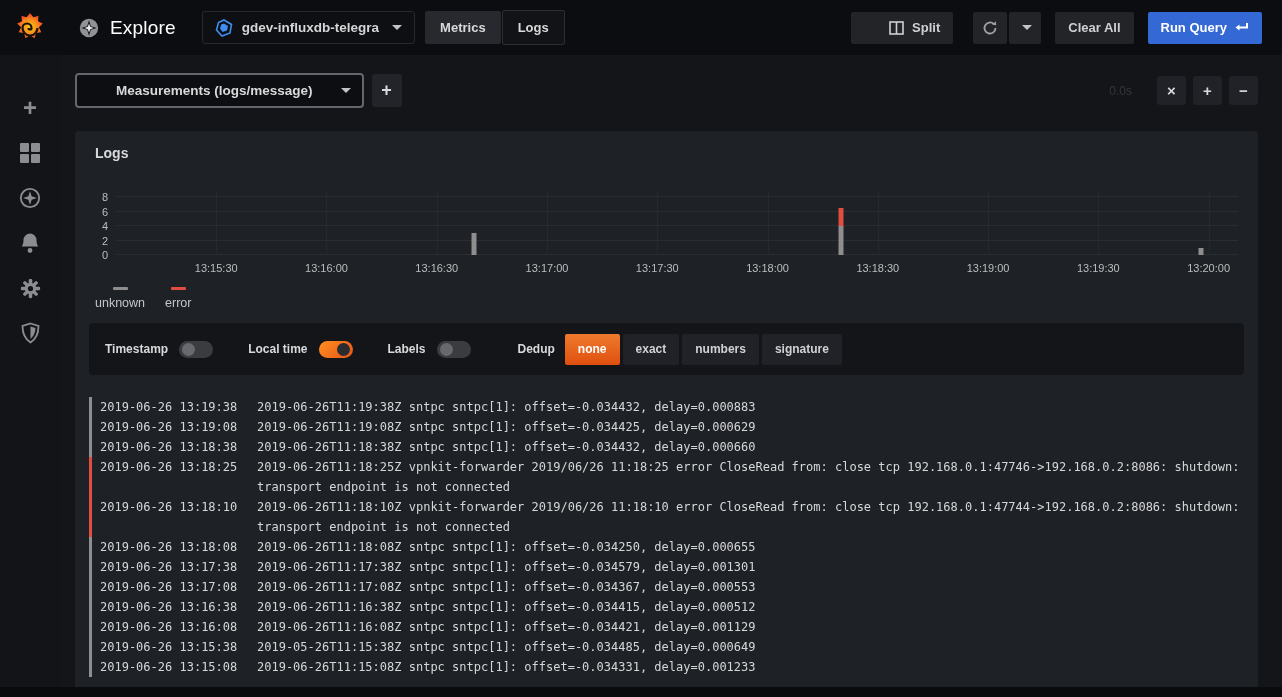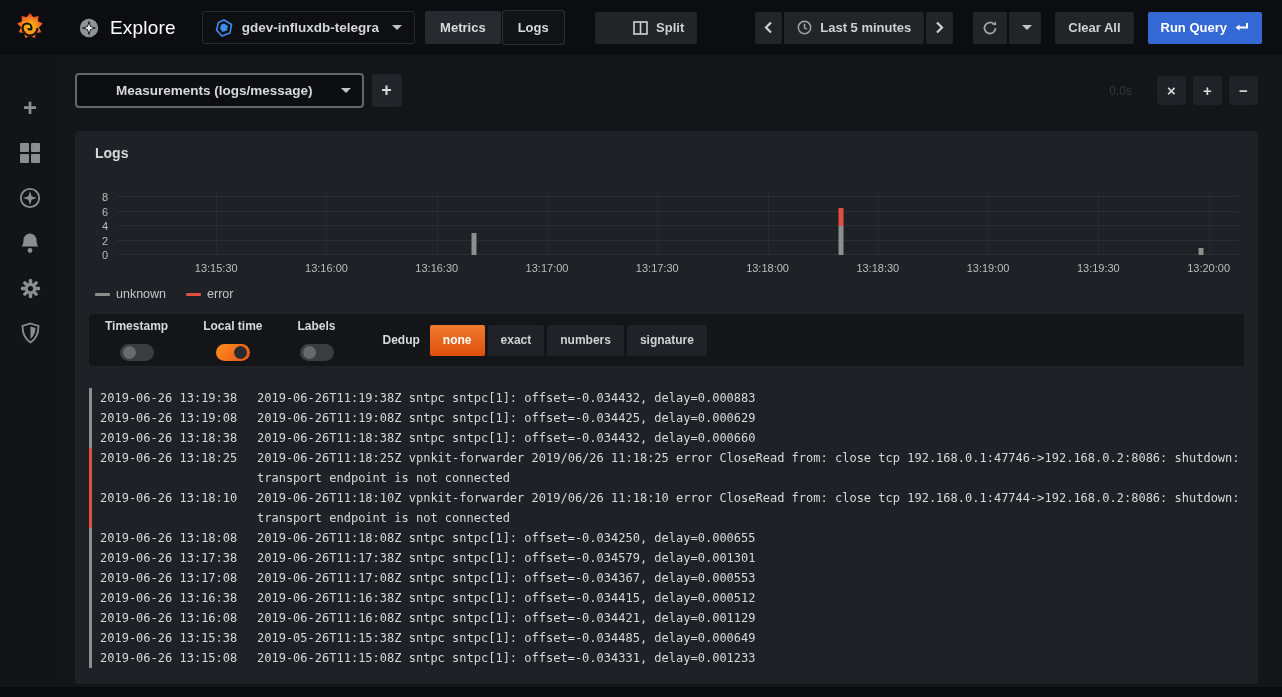--- a/index.html
+++ b/index.html
@@ -58,29 +58,29 @@
   
   .chart { position:relative; margin:30px 6px 0 28px; height:63px; }
   .hgrid { position:absolute; left:0; right:0; height:1px; background:#2a2d32; }
   .vgrid { position:absolute; top:0; bottom:0; width:1px; background:#26292d; }
   .ylabel { position:absolute; right:calc(100% + 9px); transform:translateY(50%);
     font-size:11px; color:#bcbdbf; }
   .xlabel { position:absolute; top:calc(100% + 7px); transform:translateX(-50%);
     font-size:11px; color:#bcbdbf; white-space:nowrap; }
   .bar { position:absolute; width:5px; transform:translateX(-50%); }
   .legend { display:flex; gap:20px; margin:32px 0 0 6px; align-items:center; }
-  .legend-item { display:flex; align-items:center; gap:6px; cursor:pointer; }
+  .legend-item { display:flex; align-items:center; gap:6px; cursor:pointer;flex-direction:column; }
   .legend-swatch { width:15px; height:3px; border-radius:1px; }
   .legend-label { font-size:12.5px; color:#c5c6c8; }
 
   
   .controls { margin-top:13px; background:#141519; border-radius:4px; height:52px;
     display:flex; align-items:center; padding:0 16px; }
   .ctl-label { color:#d8d9da; font-size:12px; font-weight:bold; }
-  .toggle-group { display:flex; align-items:center; gap:11px; margin-right:35px;flex-direction:column; }
+  .toggle-group { display:flex; align-items:center; gap:11px; margin-right:35px; }
   .switch { width:34px; height:17px; border-radius:9px; background:#3b3c40; position:relative; cursor:pointer; }
   .switch .knob { position:absolute; top:2px; left:3px; width:13px; height:13px;
     border-radius:50%; background:#67696e; }
   .switch.on { background:linear-gradient(135deg,#ff8f1f,#e8531a); }
   .switch.on .knob { left:auto; right:3px; background:#2b2c30; }
   .dedup-group { display:flex; align-items:center; gap:10px; margin-left:12px; }
   .dedup-btns { display:flex; gap:3px; }
   .dedup-btn { height:31px; padding:0 13px; background:#202227; border:none; border-radius:2px;
     color:#d0d1d2; font-size:12px; font-weight:bold; cursor:pointer; font-family:inherit; }
   .dedup-btn.active { background:linear-gradient(180deg,#ef7b2e,#df4f0e); color:#fff; }
@@ -145,41 +145,20 @@
     <button class="nav-btn mr20">
       <span>
         <svg width="15" height="14" viewBox="0 0 15 14">
           <rect x="1" y="1" width="13" height="12" fill="none" stroke="#cfd0d2" stroke-width="1.6"></rect>
           <line x1="7.5" y1="1" x2="7.5" y2="13" stroke="#cfd0d2" stroke-width="1.6"></line>
         </svg>
       </span>
       <span>Split</span>
     </button>
 
-    <div class="grp mr20">
-      <button class="nav-btn sq">
-        <svg width="9" height="13" viewBox="0 0 9 13">
-            <polyline points="7,1.5 2,6.5 7,11.5" fill="none" stroke="#cfd0d2" stroke-width="2.2"></polyline>
-          </svg>
-      </button>
-      <button class="nav-btn">
-        <span>
-          <svg width="15" height="15" viewBox="0 0 15 15">
-            <circle cx="7.5" cy="7.5" r="6.2" fill="none" stroke="#9fa1a4" stroke-width="1.5"></circle>
-            <polyline points="7.5,3.8 7.5,7.8 10,9.2" fill="none" stroke="#9fa1a4" stroke-width="1.5"></polyline>
-          </svg>
-        </span>
-        <span>Last 5 minutes</span>
-      </button>
-      <button class="nav-btn sq">
-        <svg width="9" height="13" viewBox="0 0 9 13">
-            <polyline points="2,1.5 7,6.5 2,11.5" fill="none" stroke="#cfd0d2" stroke-width="2.2"></polyline>
-          </svg>
-      </button>
-    </div>
 
     <div class="grp mr14">
       <button class="nav-btn sq">
         <span>
           <svg width="16" height="16" viewBox="0 0 16 16">
             <path d="M13.5 8a5.5 5.5 0 1 1-1.6-3.9" fill="none" stroke="#9fa1a4" stroke-width="1.8"></path>
             <polygon points="13.8,1.2 14.2,5.2 10.2,4.8" fill="#9fa1a4"></polygon>
           </svg>
         </span>
       </button>

